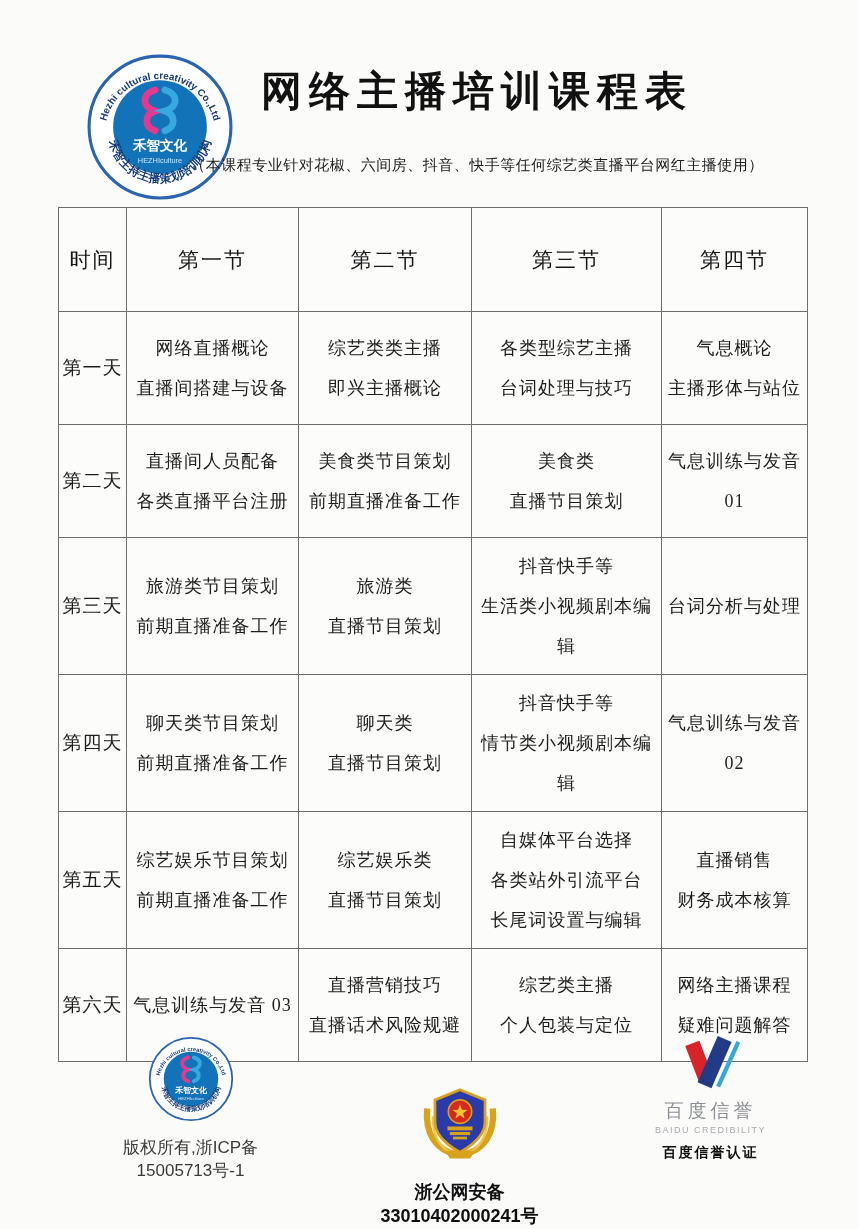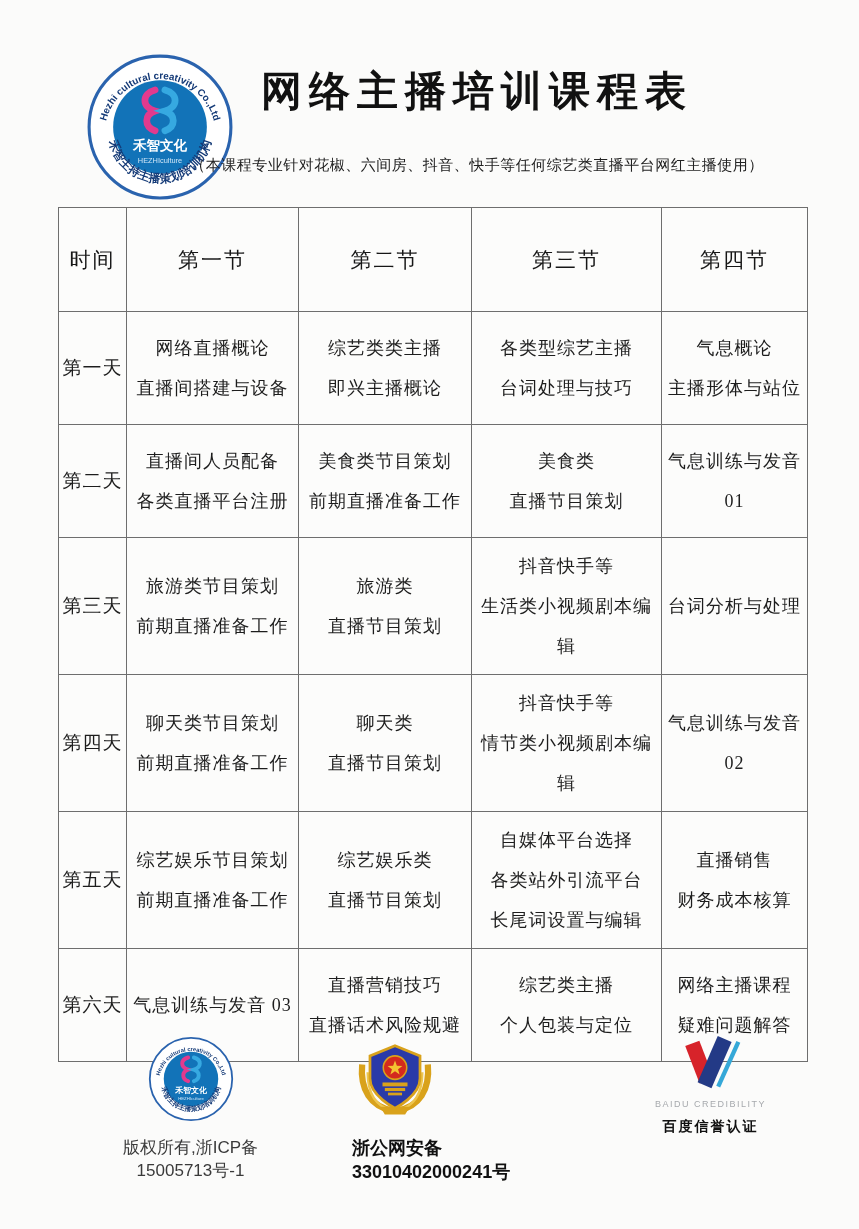--- a/index.html
+++ b/index.html
@@ -38,21 +38,21 @@
     height:104px; font-size:21px; font-weight:normal; letter-spacing:2px; color:#161616;
   }
   .course-table tbody tr { height:113px; }
   .course-table tbody tr:nth-child(5) { height:131px; }
   td.day   { font-size:19px; letter-spacing:1px; }
   td.course{ font-size:18px; padding:8px 4px; letter-spacing:1px;margin-left:29px; }
   td.course .line { line-height:40px; }
 
   
   .footer-left   { position:absolute; left:88px;  top:1036px; width:205px; text-align:center; }
-  .footer-center { position:absolute; left:352px; top:1036px; width:215px; text-align:left; }
+  .footer-center { position:absolute; left:352px; top:1080px; width:215px; text-align:center; }
   .footer-right  { position:absolute; left:608px; top:1036px; width:205px; text-align:center; }
   .hezhi-logo-footer { width:86px; height:86px; display:inline-block; }
   .police-badge      { width:86px; height:82px; display:inline-block; }
   .baidu-logo        { width:72px; height:58px; display:inline-block; }
   .icp-text {
     margin-top:10px; font-family:"Liberation Sans","DejaVu Sans",sans-serif;
     font-size:17px; color:#3a3a3a;
   }
   .police-text {
     margin-top:14px; font-family:"Liberation Sans","DejaVu Sans",sans-serif;
@@ -273,15 +273,16 @@
   </svg>
   <div class="police-text">浙公网安备 33010402000241号</div>
 </div>
 
 <div class="footer-right">
   <svg class="baidu-logo" viewBox="0 0 100 80">
     <path d="M24,10 L44,62" stroke="#d7232a" stroke-width="21" fill="none"></path>
     <path d="M69,4 L41,68" stroke="#233a86" stroke-width="21" fill="none"></path>
     <path d="M88,8 L60,70" stroke="#35a8d8" stroke-width="6" fill="none"></path>
   </svg>
+  <div class="baidu-cn">百度信誉</div>
   <div class="baidu-en">BAIDU CREDIBILITY</div>
   <div class="baidu-caption">百度信誉认证</div>
 </div>
 
 </body></html>

